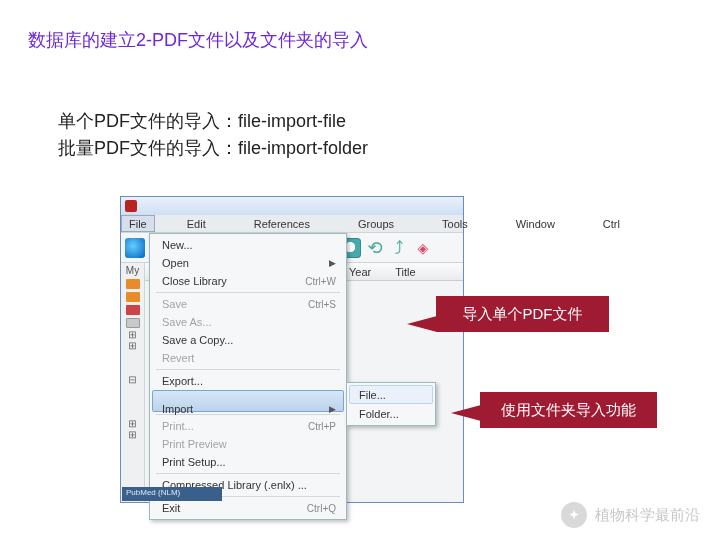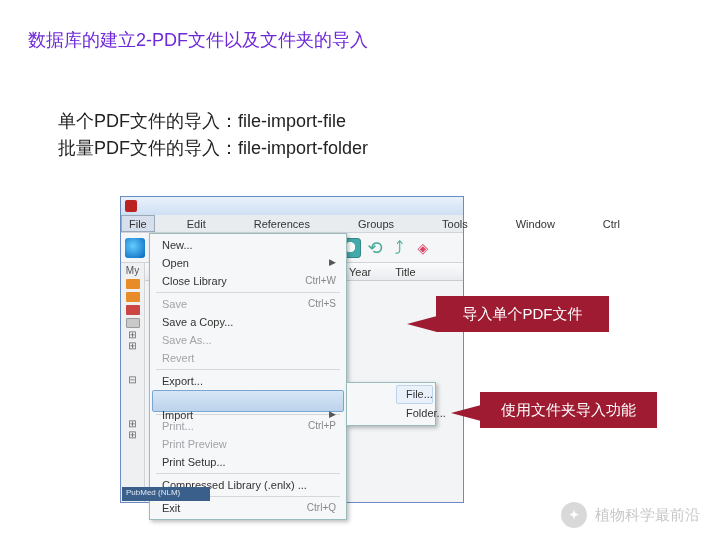--- a/index.html
+++ b/index.html
@@ -110,21 +110,21 @@
     left:28px; top:36px;
     width:198px;
     background:#f6f7f8;
     border:1px solid #9bb;
     box-shadow:2px 2px 4px rgba(0,0,0,.25);
     padding:2px;
   }
   .mi{
     display:flex;
     justify-content:space-between;
-    align-items:flex-start;
+    align-items:center;
     padding:3px 8px 3px 10px;
     color:#333;
     height:18px;
   }
   .mi.dis{color:#a0a4a8;}
   .mi.hl{
     background:linear-gradient(#d7e6f6,#bcd3ec);
     border:1px solid #7aa6d6;
     border-radius:2px;
     padding:18px 7px 2px 9px;
@@ -134,21 +134,21 @@
   .sep{height:1px;background:#d4d8dc;margin:2px 4px;}
   .submenu{
     position:absolute;
     left:225px; top:185px;
     width:90px;
     background:#f6f7f8;
     border:1px solid #9bb;
     box-shadow:2px 2px 4px rgba(0,0,0,.25);
     padding:2px;
   }
-  .submenu .mi{height:19px;margin-left:47px;}
+  .submenu .mi{height:19px;}
   .submenu .mi.hl2{background:#eaf1fb;border:1px solid #bcd3ec;border-radius:2px;padding:2px 7px 2px 9px;}
   .callout{
     position:absolute;
     background:#9e1b32;
     color:#fff;
     font-size:15px;
     padding:8px 14px;
     text-align:center;
     line-height:1.35;
   }
@@ -169,21 +169,21 @@
     border-bottom:8px solid transparent;
     border-right:30px solid #9e1b32;
   }
   .wm{
     position:absolute;right:20px;bottom:12px;
     display:flex;align-items:center;gap:8px;color:#999;font-size:15px;opacity:.55;
     font-family:"Microsoft YaHei",sans-serif;
   }
   .wm .ic{width:26px;height:26px;border-radius:50%;background:#bbb;display:flex;align-items:center;justify-content:center;color:#fff;font-size:12px;font-weight:bold;}
   .pubbar{
-    position:absolute;left:1px;bottom:1px;width:88px;height:14px;background:#3a5f8a;color:#dfe9f3;font-size:8px;padding:1px 4px;overflow:hidden;
+    position:absolute;left:1px;bottom:1px;width:100px;height:14px;background:#3a5f8a;color:#dfe9f3;font-size:8px;padding:1px 4px;overflow:hidden;
   }
 </style>
 </head>
 <body>
 
 <div class="title">数据库的建立2-PDF文件以及文件夹的导入</div>
 <div class="subtitle">
   <div>单个PDF文件的导入：file-import-file</div>
   <div>批量PDF文件的导入：file-import-folder</div>
 </div>
@@ -240,25 +240,25 @@
       </div>
     <div class="mi">
         <span>Close Library</span>
         <span class="sc">Ctrl+W</span>
       </div>
     <div class="sep"></div>
     <div class="mi dis">
         <span>Save</span>
         <span class="sc">Ctrl+S</span>
       </div>
+    <div class="mi dis">
+        <span>Save As...</span>
+      </div>
     <div class="mi">
         <span>Save a Copy...</span>
-      </div>
-    <div class="mi dis">
-        <span>Save As...</span>
       </div>
     <div class="mi dis">
         <span>Revert</span>
       </div>
     <div class="sep"></div>
     <div class="mi">
         <span>Export...</span>
       </div>
     <div class="mi hl">
         <span>Import</span>

